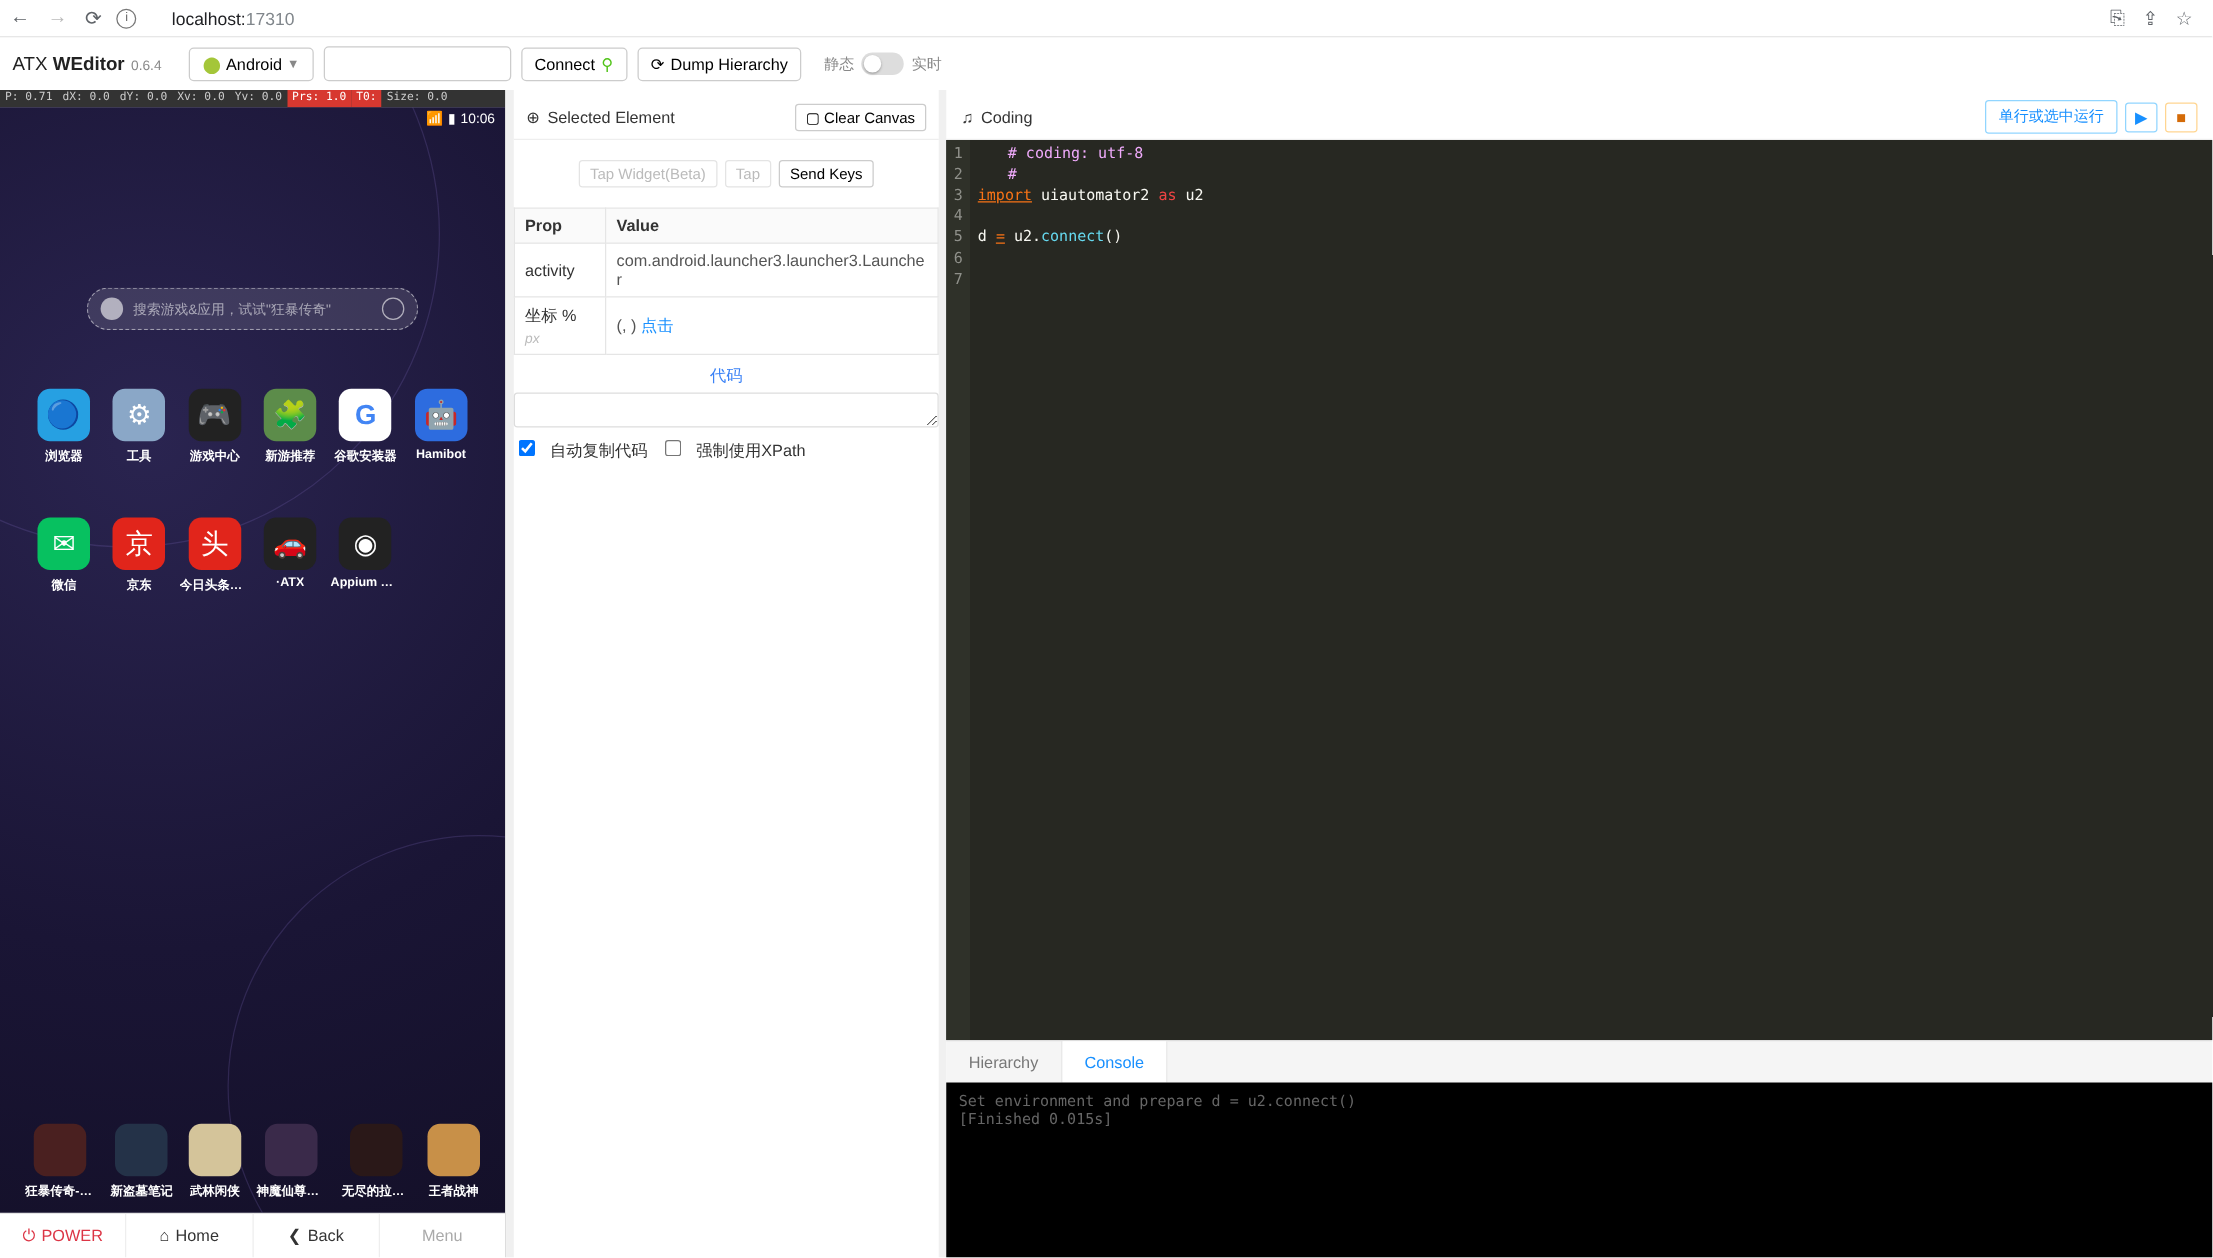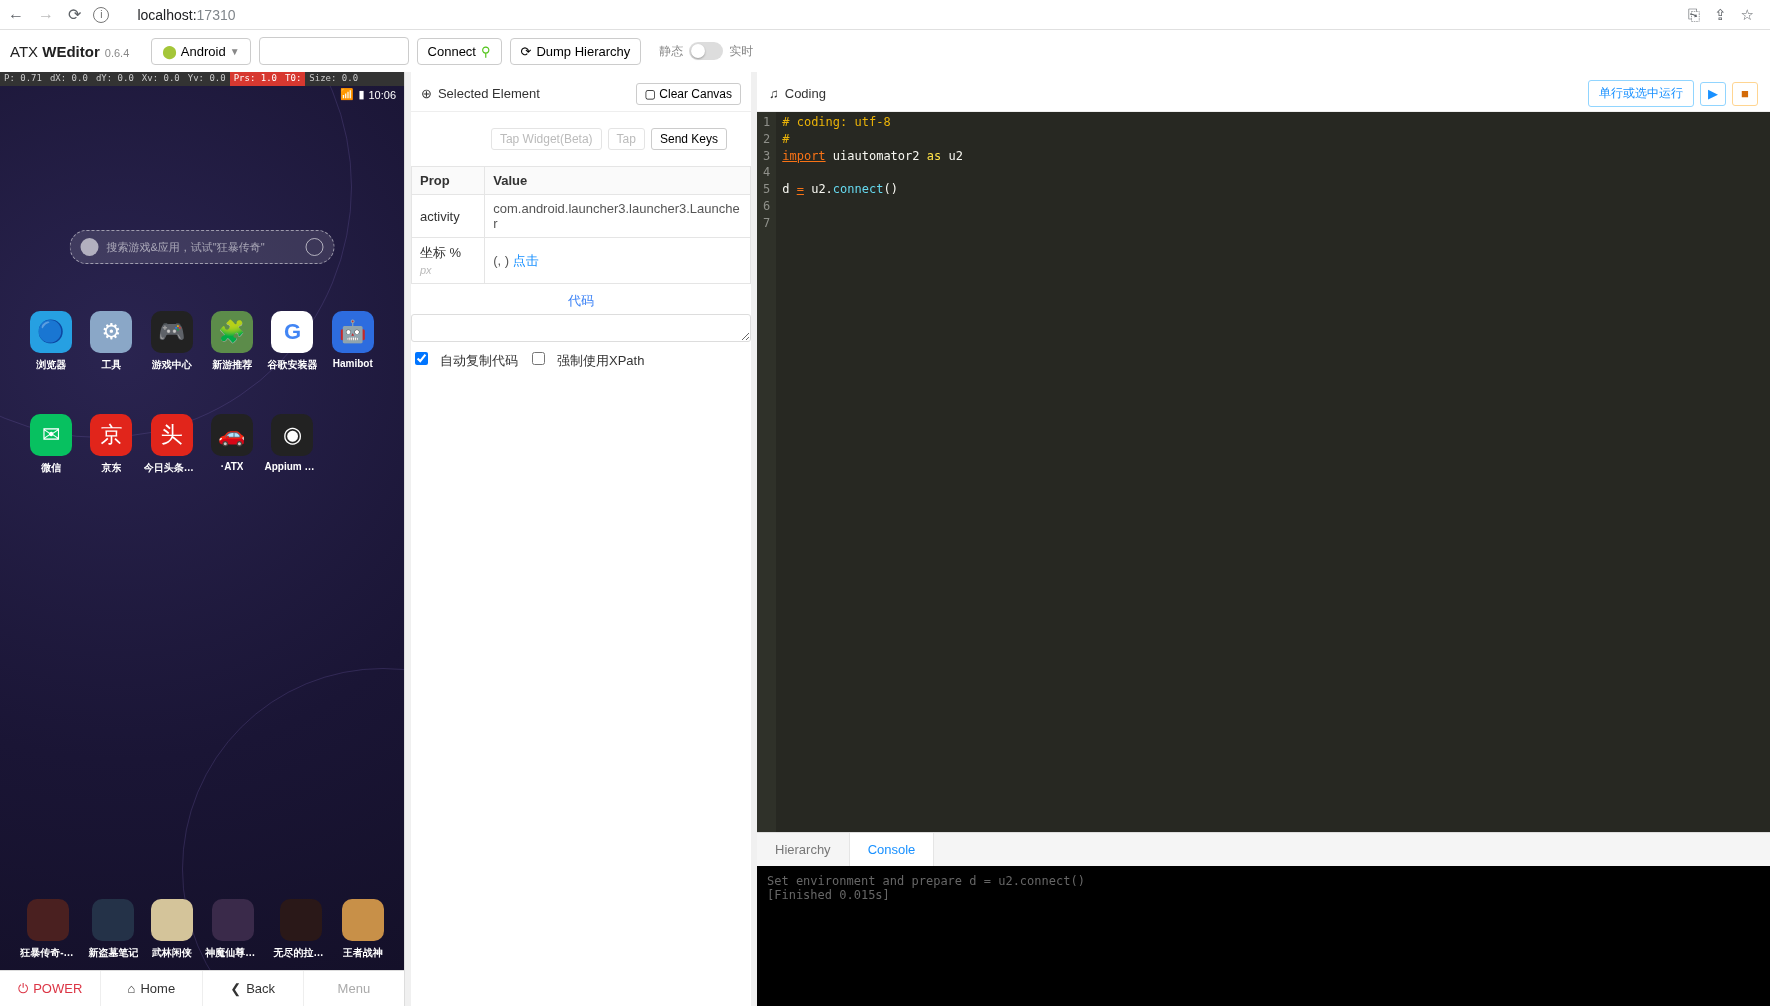--- a/index.html
+++ b/index.html
@@ -56,21 +56,21 @@
 .dock { position: absolute; bottom: 10px; left: 14px; right: 14px; display: flex; justify-content: space-around; z-index: 2; }
 .nav-buttons { height: 36px; border-top: 1px solid #ddd; display: flex; }
 .nav-buttons .nbtn { flex: 1; display: flex; align-items: center; justify-content: center; gap: 5px; font-size: 13px; color: #333; cursor: pointer; }
 .nav-buttons .nbtn.power { color: #dc3545; }
 .nav-buttons .nbtn:not(:last-child) { border-right: 1px solid #eee; }
 
 
 .panel-hdr { height: 36px; display: flex; align-items: center; justify-content: space-between; padding: 0 10px; border-bottom: 1px solid #eee; margin-top: 4px; }
 .panel-hdr .title { display: flex; align-items: center; gap: 6px; font-size: 13px; }
 .small-btn { border: 1px solid #ccc; border-radius: 3px; padding: 3px 8px; font-size: 12px; background: #fff; cursor: pointer; }
-.tap-row { display: flex; gap: 6px; justify-content: flex-end; padding: 16px 24px; }
+.tap-row { display: flex; gap: 6px; justify-content: center; padding: 16px 10px; }
 .tap-row .small-btn[disabled] { color: #bbb; border-color: #e4e4e4; cursor: not-allowed; }
 .prop-table { width: 100%; border-collapse: collapse; font-size: 13px; }
 .prop-table th, .prop-table td { border: 1px solid #e5e5e5; padding: 6px 8px; text-align: left; }
 .prop-table th { background: #fafafa; font-weight: 600; }
 .prop-table td.val { color: #555; word-break: break-all; }
 .coord-px { color: #bbb; font-style: italic; font-size: 11px; }
 .link { color: #1890ff; cursor: pointer; }
 .code-label { padding: 8px 2px 4px; font-size: 13px; color: #3b82f6; text-align: center; }
 .code-area { width: 100%; height: 28px; border: 1px solid #ddd; border-radius: 3px; }
 .check-row { padding: 10px 4px; display: flex; gap: 14px; font-size: 13px; align-items: center; }
@@ -80,25 +80,25 @@
 .code-hdr { height: 36px; border-bottom: 1px solid #eee; display: flex; align-items: center; padding: 0 12px; gap: 6px; margin-top: 4px; }
 .code-hdr .title { flex: 1; display: flex; align-items: center; gap: 6px; font-size: 13px; }
 .run-btn { border: 1px solid #91d5ff; color: #1890ff; background: #fff; border-radius: 3px; padding: 4px 10px; font-size: 12px; cursor: pointer; }
 .icon-btn { border: 1px solid #ddd; background: #fff; width: 26px; height: 24px; border-radius: 3px; display: flex; align-items: center; justify-content: center; cursor: pointer; }
 .icon-btn.play { color: #1890ff; border-color: #91d5ff; }
 .icon-btn.stop { color: #d46b08; border-color: #ffd591; }
 .editor { flex: 1; background: #272822; display: flex; font-family: "Consolas", monospace; font-size: 12px; line-height: 1.4; min-height: 200px; overflow: hidden; }
 .gutter { background: #2f3129; color: #8f908a; text-align: right; padding: 2px 6px; user-select: none; }
 .gutter div { height: 16.8px; }
 .code-body { padding: 2px 6px; color: #f8f8f2; white-space: pre; }
-.c-comment { color: #eab308; }
+.c-comment { color: #f0abfc; margin-left: 24px; }
 .c-keyword { color: #f97316; text-decoration: underline; }
 .c-ident { color: #f8f8f2; }
 .c-func { color: #66d9ef; }
-.c-as { color: #fde047; text-align: right; }
+.c-as { color: #ef4444; text-align: right; }
 
 .tabs { border-top: 1px solid #ddd; display: flex; background: #f5f5f5; }
 .tab { padding: 9px 18px; font-size: 13px; color: #777; cursor: pointer; border-right: 1px solid #e5e5e5; }
 .tab.active { background: #fff; color: #1890ff; }
 .console-out { padding: 8px 10px; font-family: monospace; font-size: 12px; color: #666; background: #000000; height: 140px; white-space: pre-wrap; }
 .splitter { width: 6px; background: #f0f0f0; cursor: col-resize; }
 </style>
 </head>
 <body>
 

